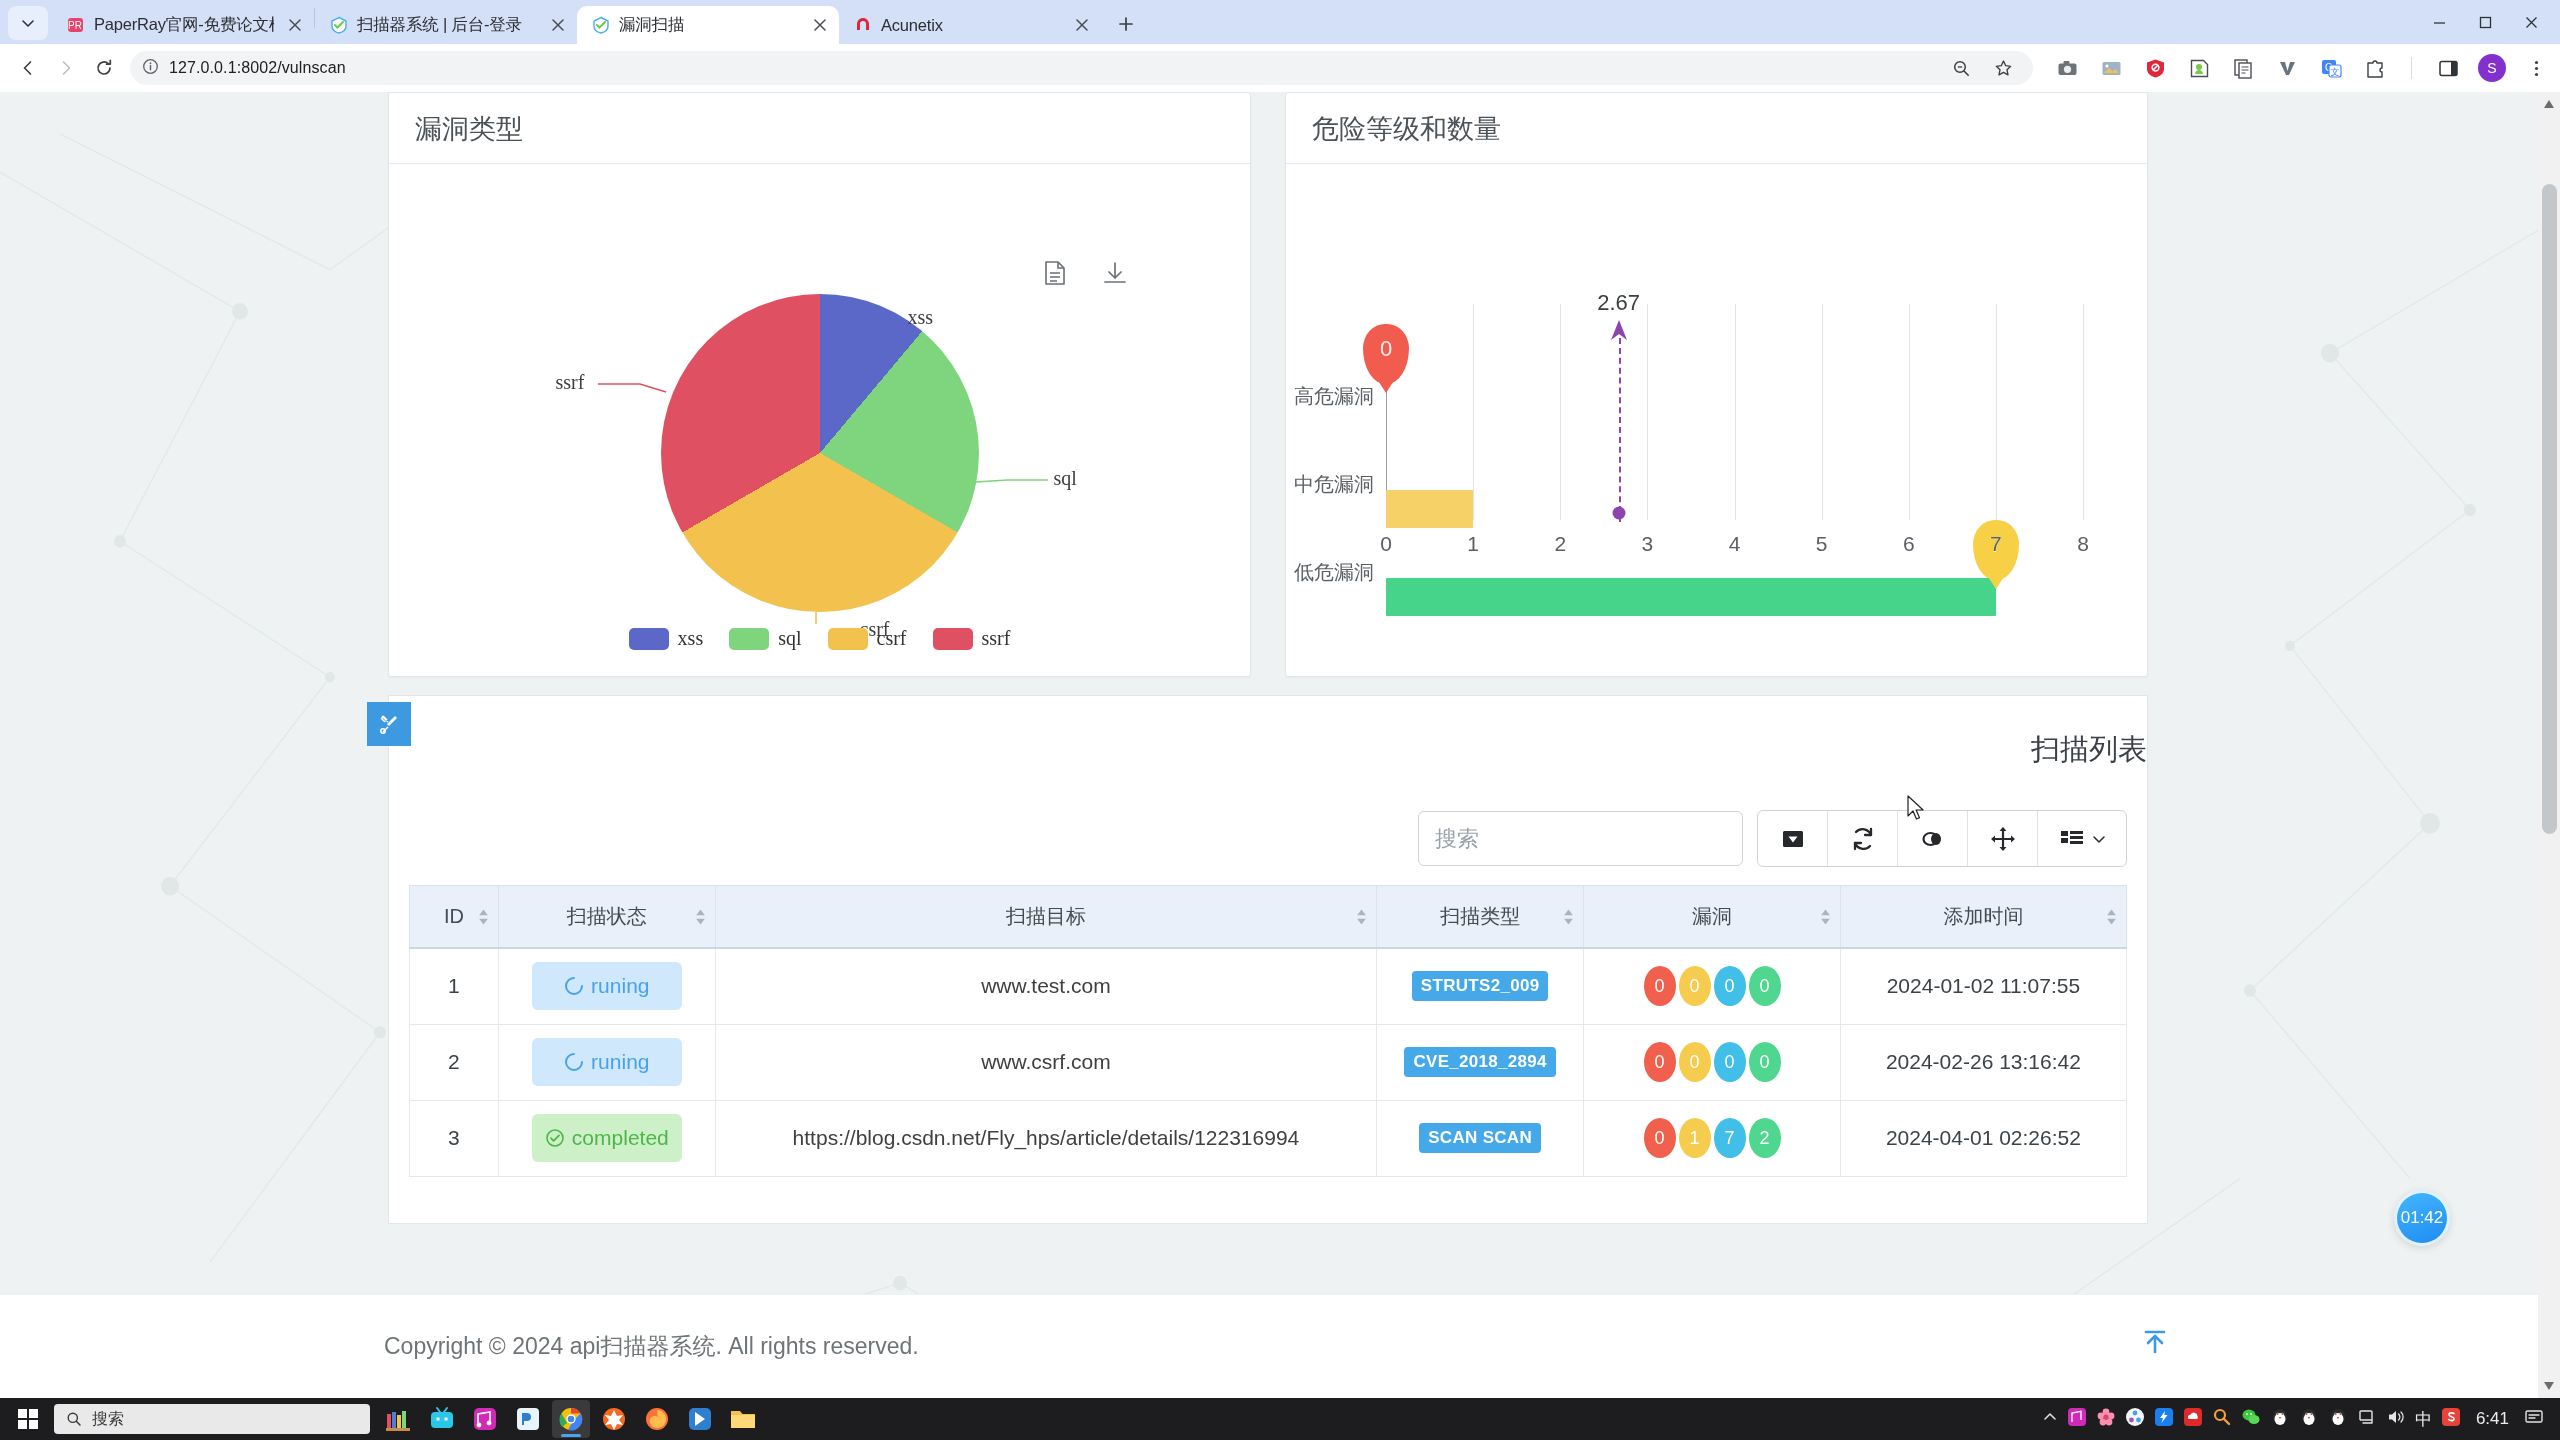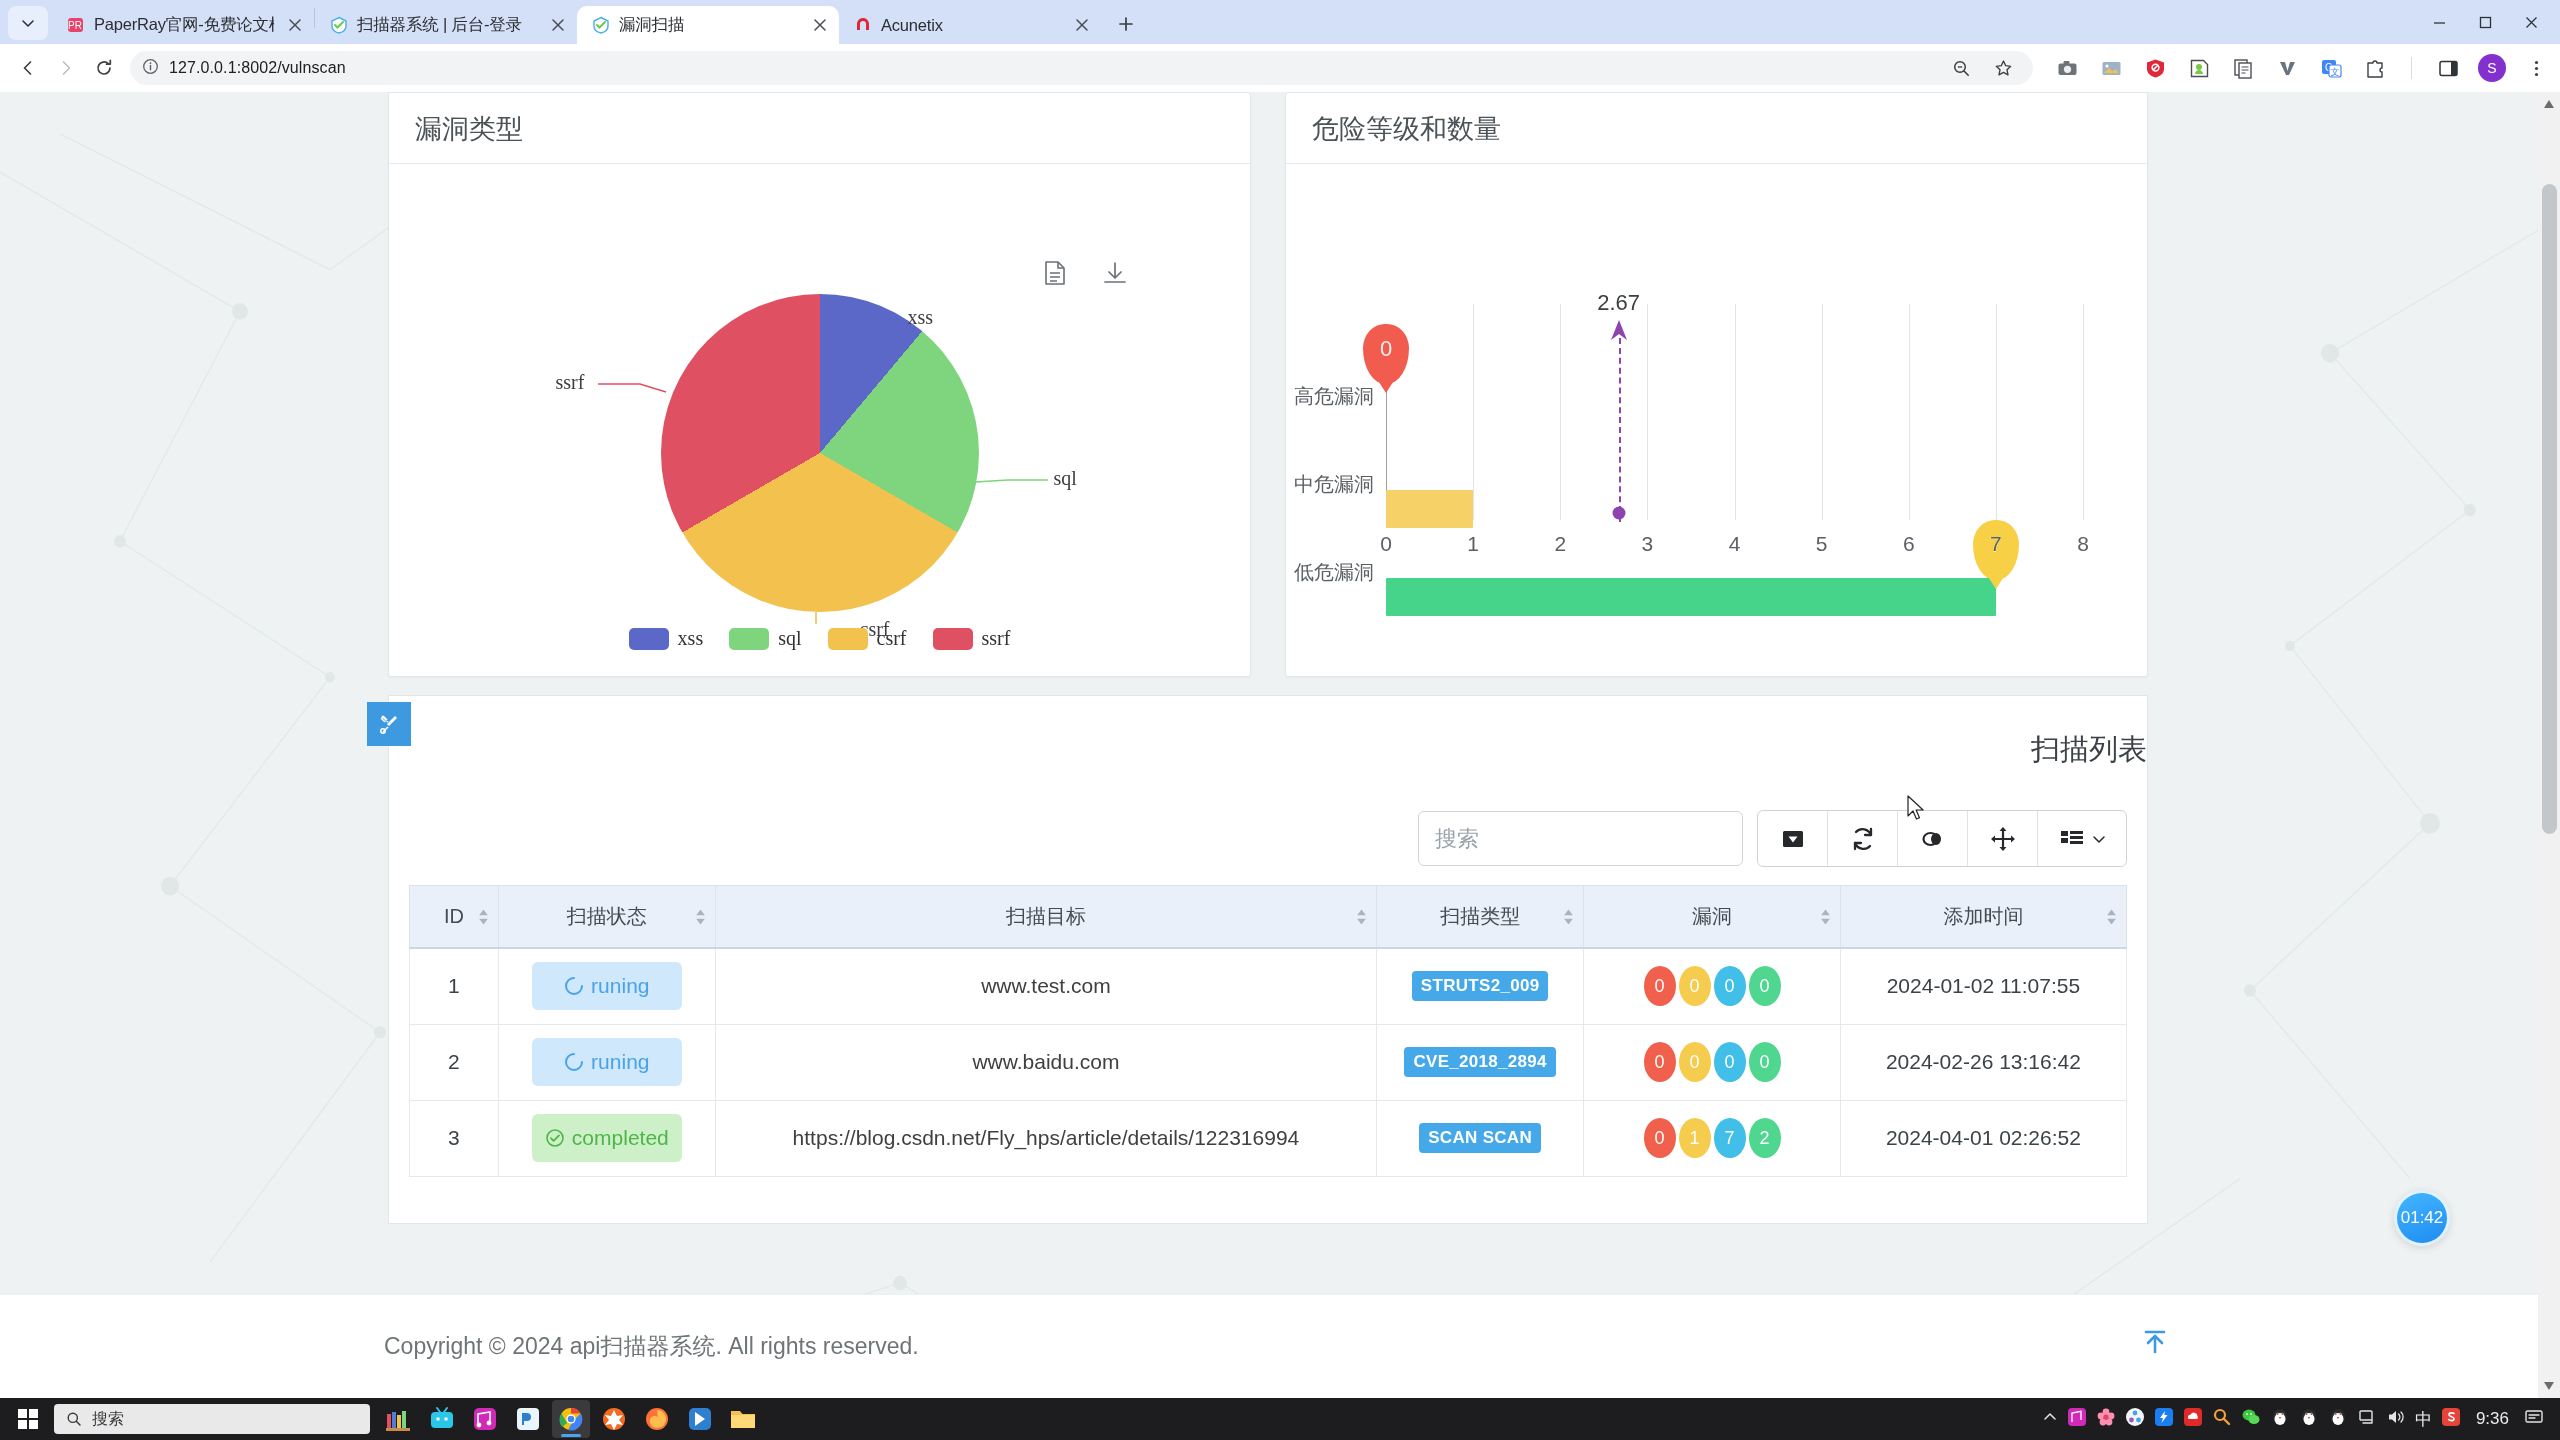--- a/index.html
+++ b/index.html
@@ -766,21 +766,21 @@
                 <td>2</td>
                 <td>
                   <span class="pill running">
                     <svg width="20" height="20" viewBox="0 0 20 20">
                         <path d="M10 2a8 8 0 108 8" stroke="#4aa3e8" stroke-width="2" fill="none" stroke-linecap="round"></path>
                       </svg>
                     <span>runing</span>
                   </span>
                 </td>
                 <td>
-                  <a class="tlink" href="#">www.baidu.com</a>
+                  <a class="tlink" href="#">www.csrf.com</a>
                 </td>
                 <td>
                   <span class="tag">CVE_2018_2894</span>
                 </td>
                 <td>
                   <span class="vuln-dots">
                     <span class="vd" style="background:#f0604d">0</span>
                     <span class="vd" style="background:#f5cc4d">0</span>
                     <span class="vd" style="background:#41bfe8">0</span>
                     <span class="vd" style="background:#4fd68f">0</span>
@@ -1042,21 +1042,21 @@
             <path d="M12.5 7a4 4 0 010 6M15 5a7 7 0 010 10" fill="none" stroke="#e4e4e6" stroke-width="1.3" stroke-linecap="round"></path>
           </svg>
       </span>
       <span>中</span>
       <span>
         <svg width="20" height="20" viewBox="0 0 20 20">
             <rect x="1" y="1" width="18" height="18" rx="4" fill="#e8433a"></rect>
             <path d="M13 6.5c-1-1-5-1.2-5 1.2 0 2.4 5 1.6 5 4 0 2.4-4 2.2-5.2 1" fill="none" stroke="#fff" stroke-width="1.7" stroke-linecap="round"></path>
           </svg>
       </span>
-      <span class="clock">9:36</span>
+      <span class="clock">6:41</span>
       <span>
         <svg width="20" height="20" viewBox="0 0 20 20">
             <rect x="2" y="4" width="16" height="11" rx="1.6" fill="none" stroke="#e4e4e6" stroke-width="1.4"></rect>
             <path d="M5 8h10M5 11h6" stroke="#e4e4e6" stroke-width="1.3" stroke-linecap="round"></path>
           </svg>
       </span>
     </div>
   </div>
 </div>
 

